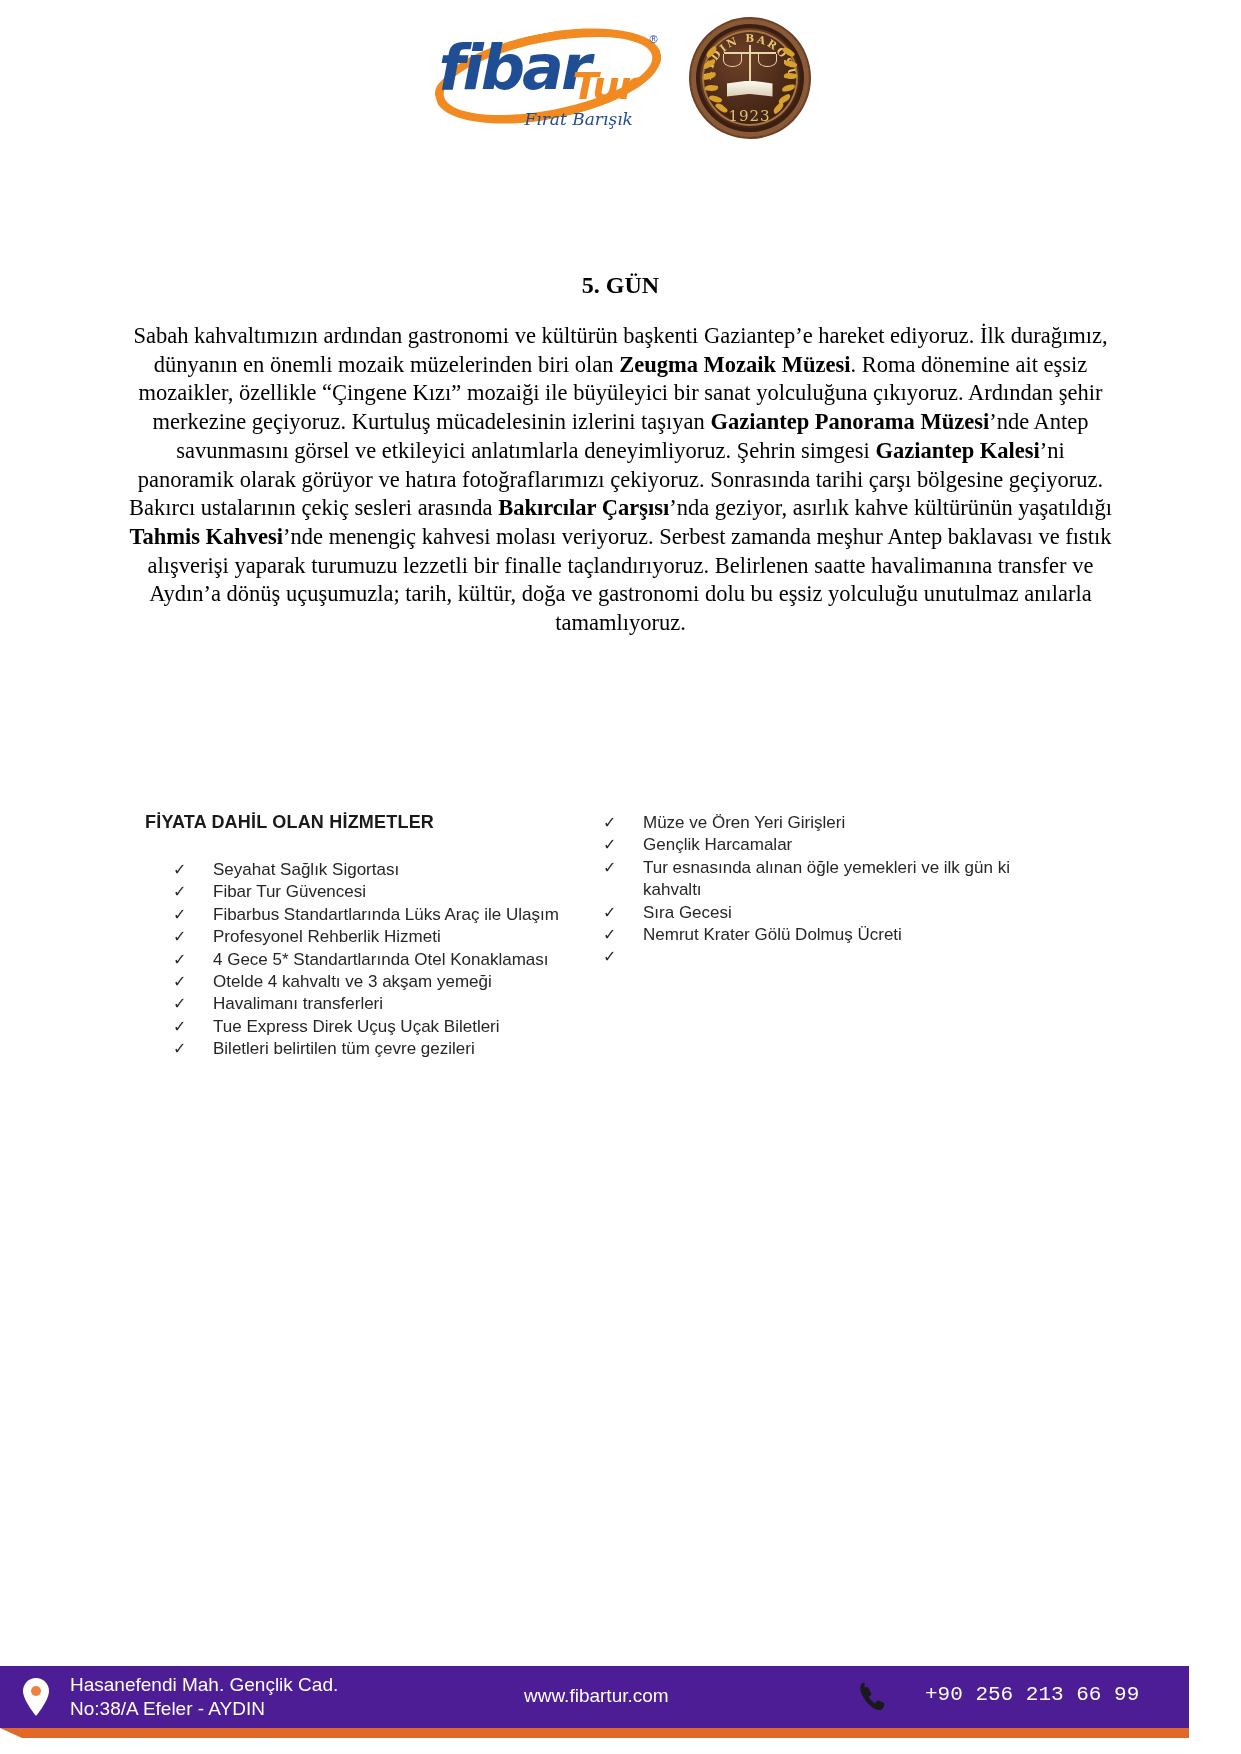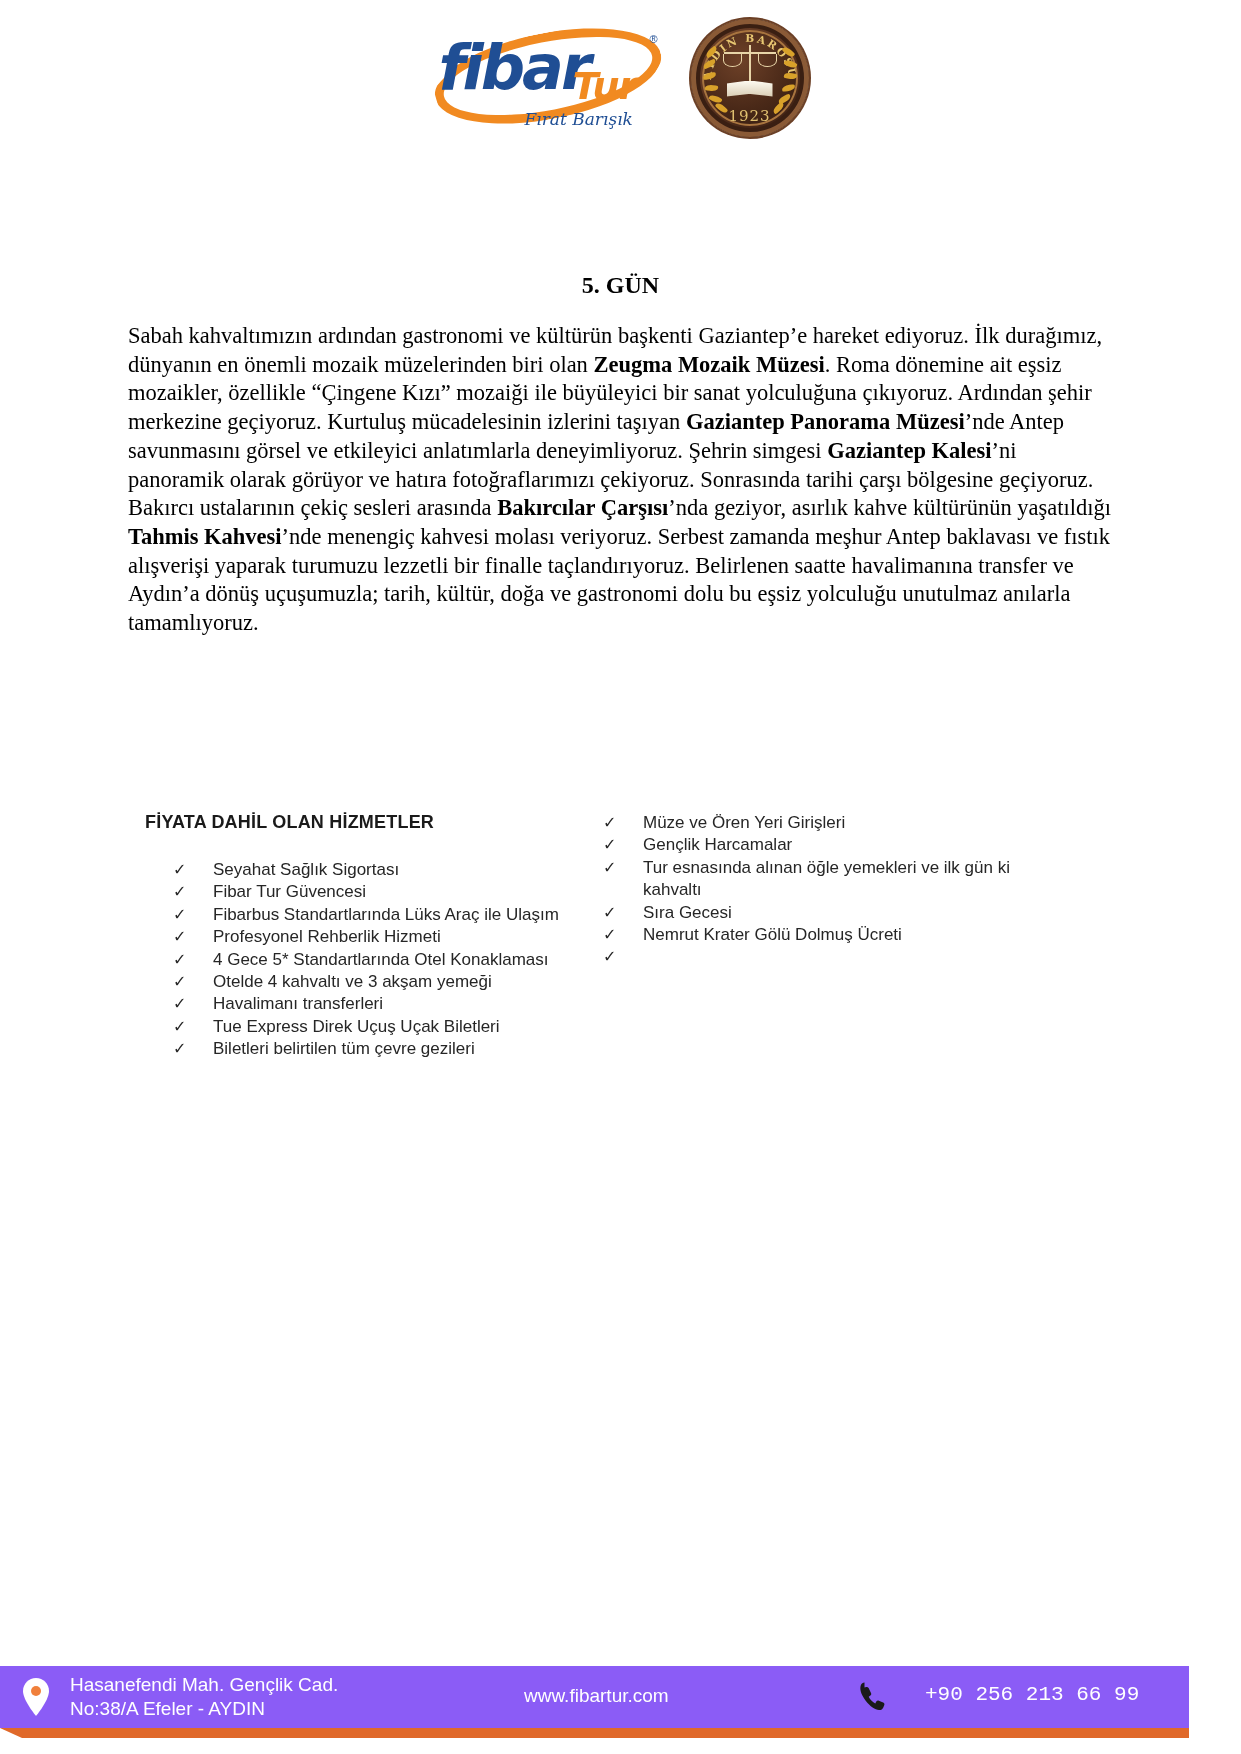--- a/index.html
+++ b/index.html
@@ -197,21 +197,21 @@
     color: #000000;
   }
   .body-text {
     position: absolute;
     top: 322px;
     left: 128px;
     width: 985px;
     font-family: "Liberation Serif", serif;
     font-size: 22.5px;
     line-height: 28.7px;
-    text-align: left;
+    text-align: center;
     color: #000000;
   }
   .body-text b { font-weight: bold; }
 
   
   .services {
     position: absolute;
     top: 812px;
     left: 0;
     width: 1241px;
@@ -263,21 +263,21 @@
     bottom: 0;
     width: 1241px;
     height: 104px;
   }
   .footer-bar {
     position: absolute;
     left: 0;
     bottom: 26px;
     width: 1241px;
     height: 62px;
-    background: #8b5cf6;
+    background: #4c1d95;
   }
   .footer-bar::after {
     content: "";
     position: absolute;
     left: 0;
     bottom: -10px;
     width: 1241px;
     height: 10px;
     background: #e0692a;
     clip-path: polygon(0 0, 100% 0, 100% 100%, 22px 100%);

